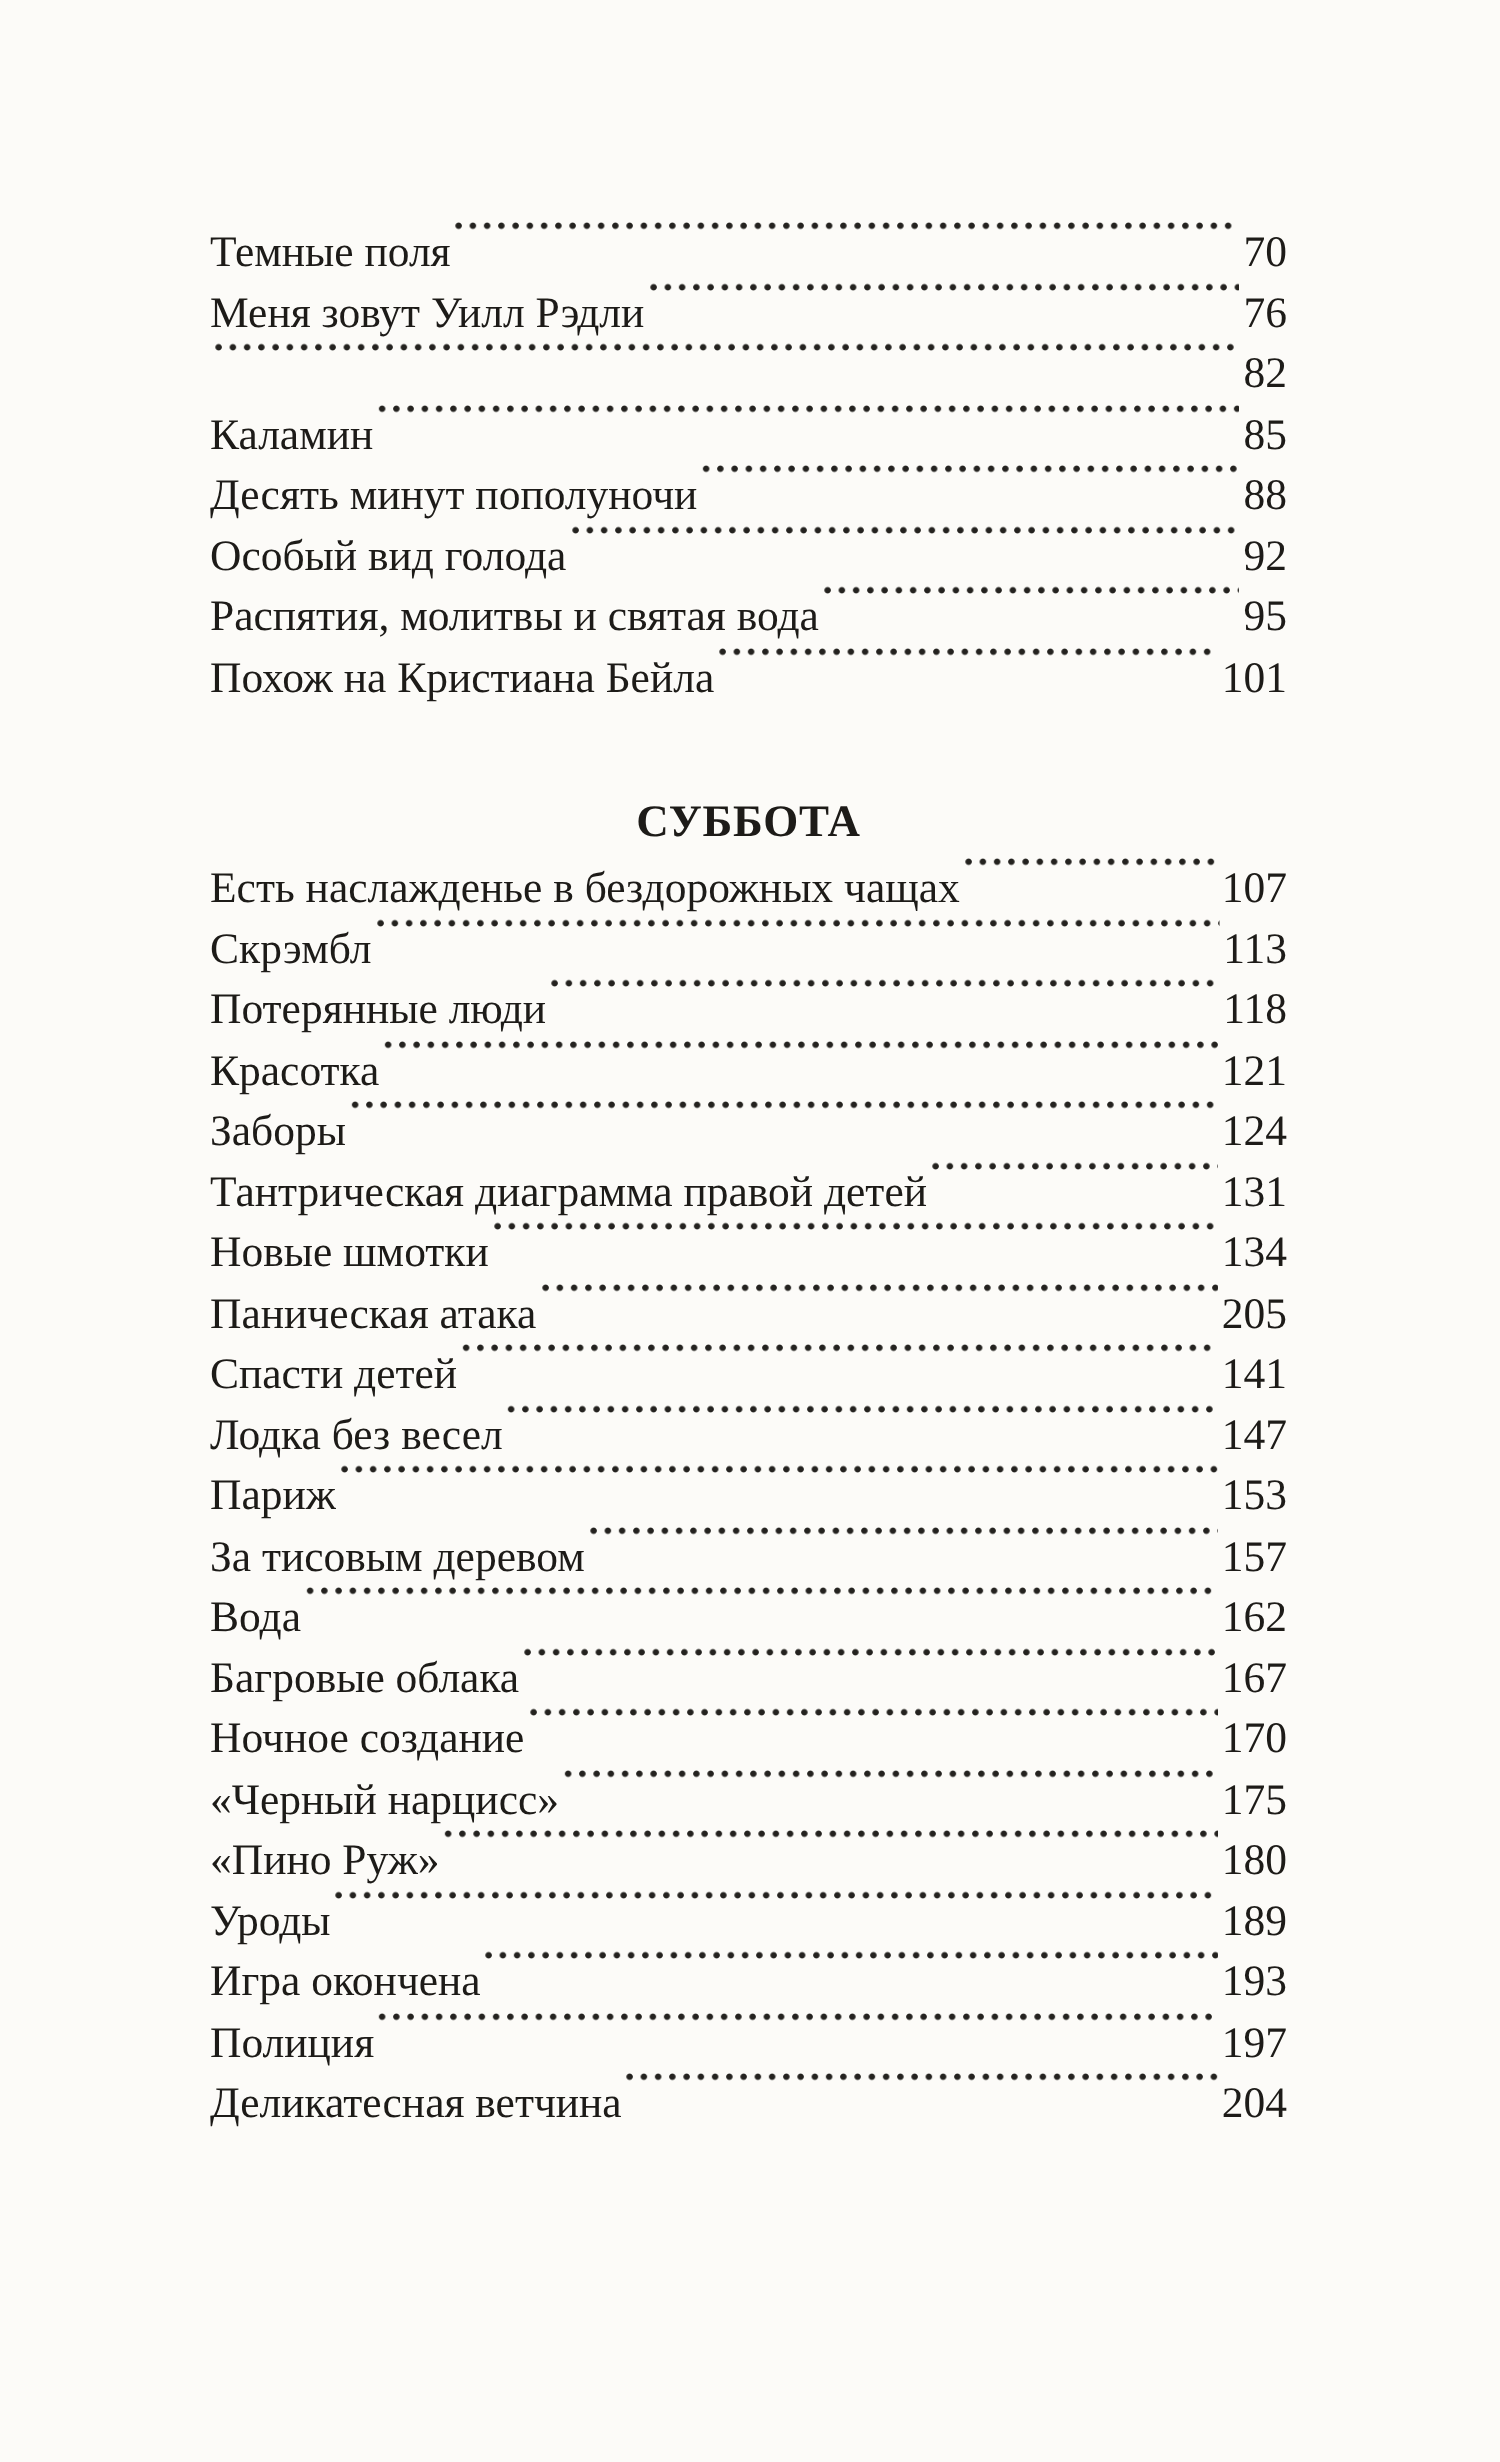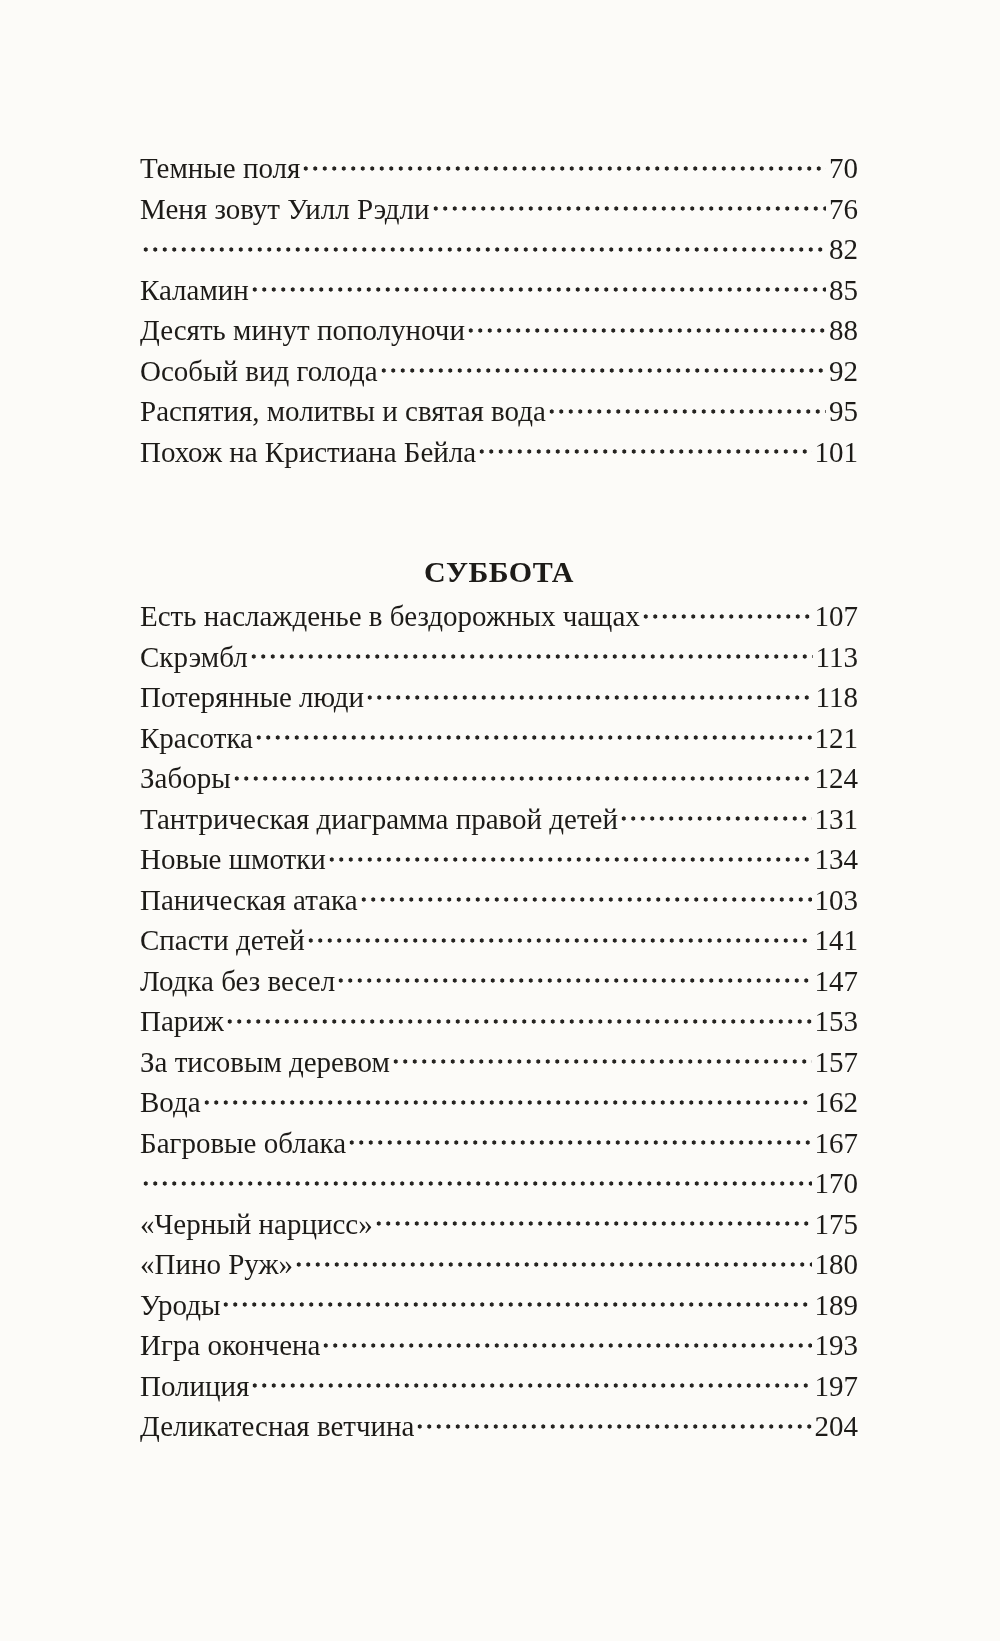--- a/index.html
+++ b/index.html
@@ -19,31 +19,31 @@
     background: #fcfbf8;
     color: #1d1b18;
     font-family: "Liberation Serif", "DejaVu Serif", serif;
     box-sizing: border-box;
     padding: 148px 142px 0 140px;
   }
   .toc-section {
     margin: 0;
   }
   .section-heading {
-    margin: 80px 0 4px 0;
+    margin: 56px 0 4px 0;
     height: 40px;
     line-height: 40px;
     text-align: center;
     font-size: 30px;
     font-weight: bold;
     letter-spacing: 0.5px;
   }
   .toc-row {
     display: flex;
-    align-items: center;
+    align-items: flex-start;
     height: 40.5px;
     font-size: 29px;
     line-height: 40.5px;
   }
   .toc-title {
     white-space: nowrap;
     flex: 0 0 auto;
   }
   .toc-dots {
     flex: 1 1 auto;
@@ -139,21 +139,21 @@
           <span class="toc-page-num">131</span>
         </div>
         <div class="toc-row">
           <span class="toc-title">Новые шмотки</span>
           <span class="toc-dots"></span>
           <span class="toc-page-num">134</span>
         </div>
         <div class="toc-row">
           <span class="toc-title">Паническая атака</span>
           <span class="toc-dots"></span>
-          <span class="toc-page-num">103</span>
+          <span class="toc-page-num">205</span>
         </div>
         <div class="toc-row">
           <span class="toc-title">Спасти детей</span>
           <span class="toc-dots"></span>
           <span class="toc-page-num">141</span>
         </div>
         <div class="toc-row">
           <span class="toc-title">Лодка без весел</span>
           <span class="toc-dots"></span>
           <span class="toc-page-num">147</span>
@@ -172,20 +172,21 @@
           <span class="toc-title">Вода</span>
           <span class="toc-dots"></span>
           <span class="toc-page-num">162</span>
         </div>
         <div class="toc-row">
           <span class="toc-title">Багровые облака</span>
           <span class="toc-dots"></span>
           <span class="toc-page-num">167</span>
         </div>
         <div class="toc-row">
+          <span class="toc-title">Ночное создание</span>
           <span class="toc-dots"></span>
           <span class="toc-page-num">170</span>
         </div>
         <div class="toc-row">
           <span class="toc-title">«Черный нарцисс»</span>
           <span class="toc-dots"></span>
           <span class="toc-page-num">175</span>
         </div>
         <div class="toc-row">
           <span class="toc-title">«Пино Руж»</span>

